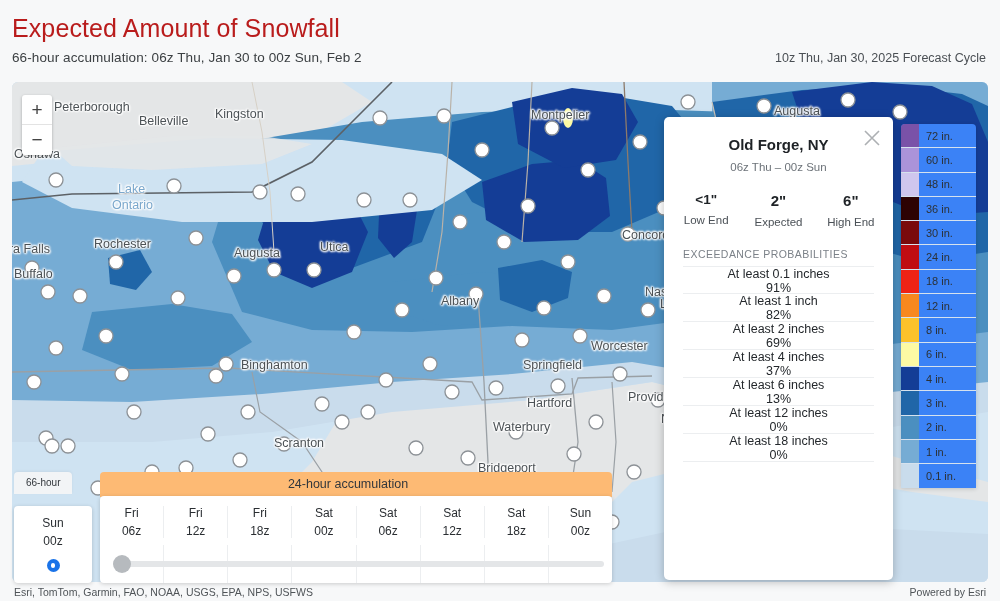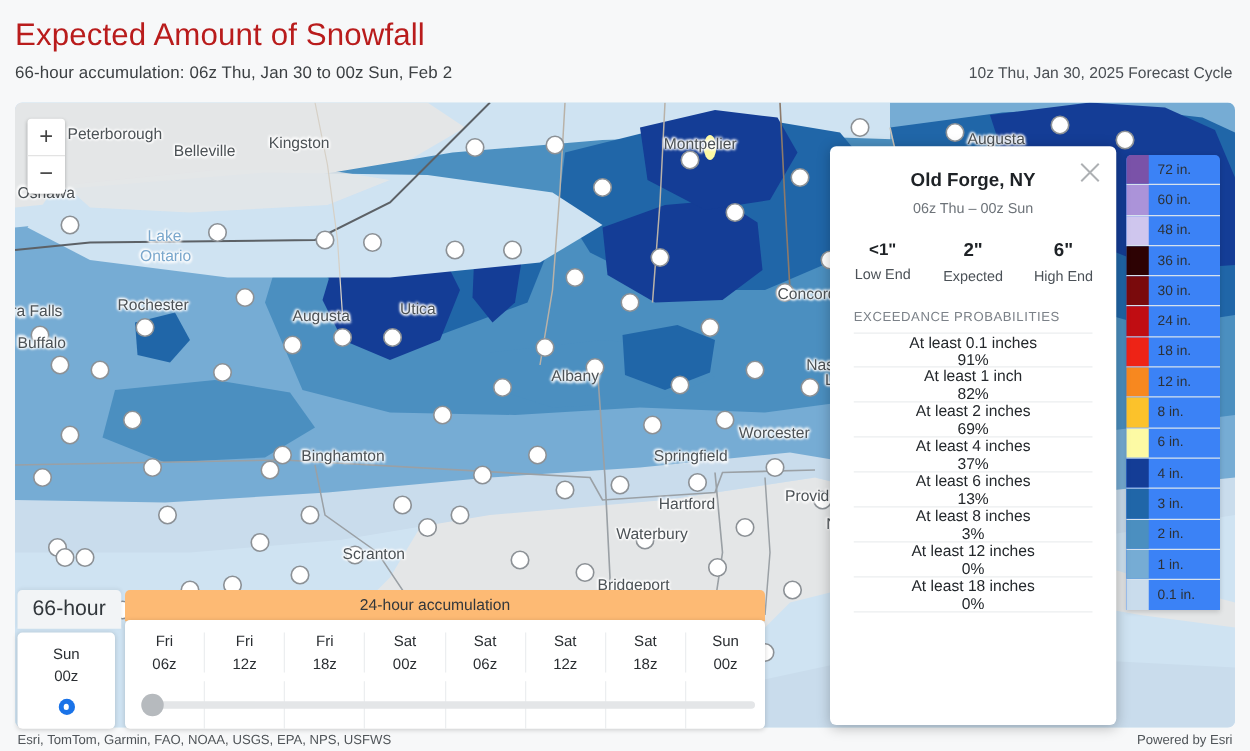--- a/index.html
+++ b/index.html
@@ -112,21 +112,21 @@
   .leg-txt {
     flex: 1; display: flex; align-items: center; padding-left: 7px;
     font-size: 11px; color: #2c3136;
   }
 
   
   .tl-wrap { position: absolute; left: 14px; bottom: 18px; z-index: 38; display: flex; align-items: flex-end; }
   .tab-label {
     position: absolute; left: 0; top: -24px;
     background: #f2f4f6; border-radius: 4px 4px 0 0;
-    padding: 5px 12px 6px 12px; font-size: 17px; color: #32373c;
+    padding: 5px 12px 6px 12px; font-size: 10px; color: #32373c;
     box-shadow: 0 -1px 3px rgba(0,0,0,.05);
   }
   .tab-label2 {
     position: absolute; left: 86px; top: -24px; width: 512px;
     background: #fdba74; border-radius: 4px 4px 0 0;
     padding: 5px 16px 6px 0; text-align: center; font-size: 12.5px; color: #32373c;
   }
   .panel-left {
     width: 78px; background: #fff; border-radius: 4px;
     box-shadow: 0 1px 4px rgba(0,0,0,.18);
@@ -498,24 +498,20 @@
         </div>
         <div class="prob-row">
           <span>At least 4 inches</span>
           <span class="prob-pct">37%</span>
         </div>
         <div class="prob-row">
           <span>At least 6 inches</span>
           <span class="prob-pct">13%</span>
         </div>
         <div class="prob-row">
-          <span>At least 8 inches</span>
-          <span class="prob-pct">3%</span>
-        </div>
-        <div class="prob-row">
           <span>At least 12 inches</span>
           <span class="prob-pct">0%</span>
         </div>
         <div class="prob-row">
           <span>At least 18 inches</span>
           <span class="prob-pct">0%</span>
         </div>
       </div>
   </div>
 

